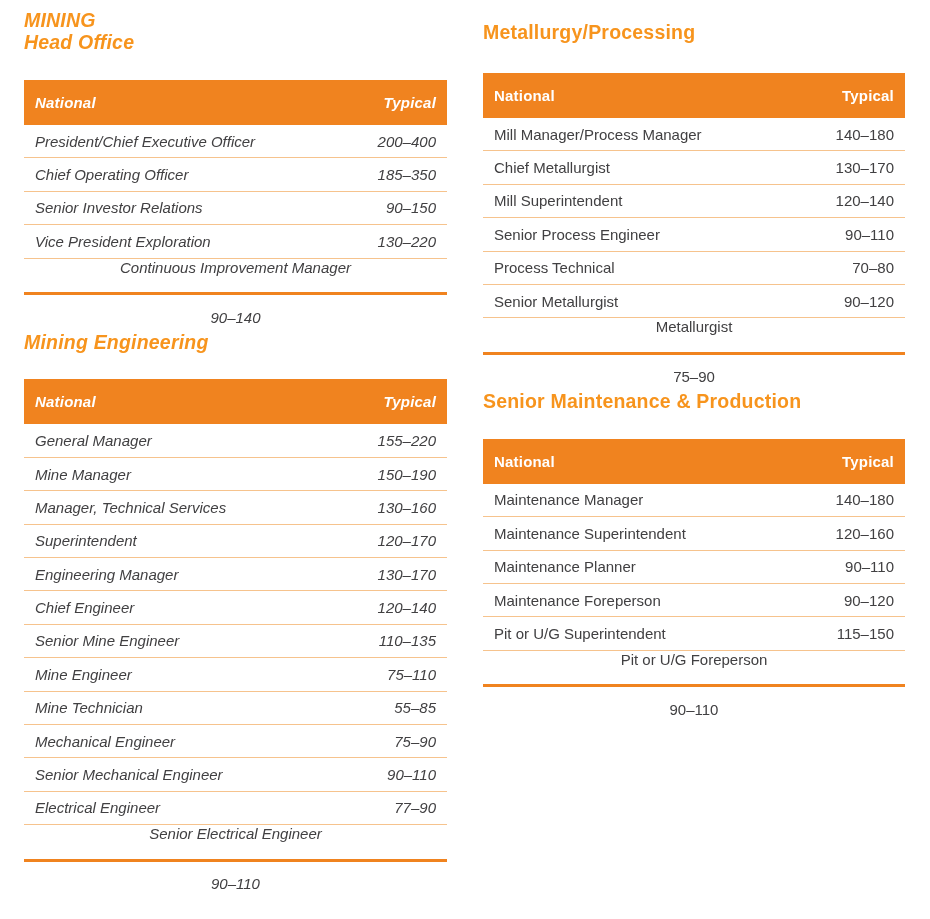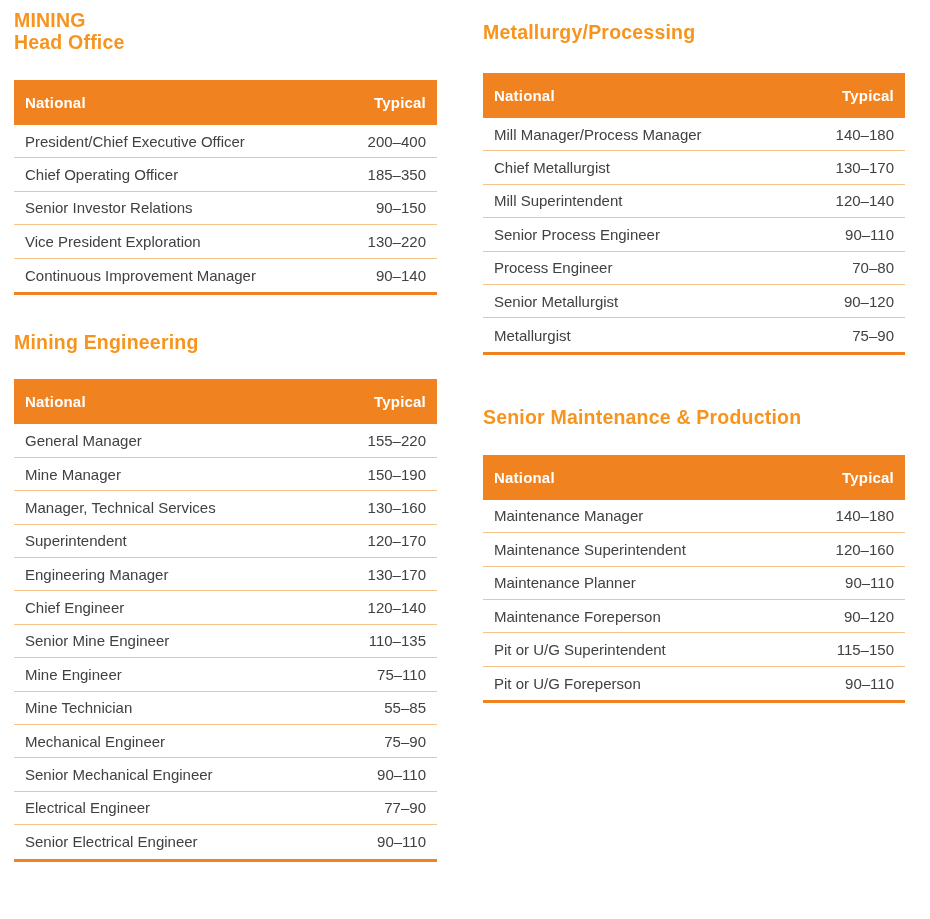--- a/index.html
+++ b/index.html
@@ -13,21 +13,21 @@
   body {
     width: 930px;
     height: 919px;
     background: #ffffff;
     font-family: "Liberation Sans", sans-serif;
     color: var(--text);
     position: relative;
     overflow: hidden;
   }
   .col { position: absolute; top: 0; }
-  .col-left  { left: 14px;  width: 423px; }
+  .col-left  { left: 24px;  width: 423px; font-style: italic; }
   .col-right { left: 483px; width: 422px; }
 
   .section-title {
     color: var(--title-orange);
     font-weight: 700;
     font-size: 19.5px;
     line-height: 21.5px;
     letter-spacing: 0.2px;
   }
   .section-title div { display: block; }
@@ -48,33 +48,33 @@
   .row {
     height: 33.4px;
     display: flex;
     justify-content: space-between;
     align-items: center;
     padding: 0 11px;
     font-size: 15px;
     border-bottom: 1px solid var(--divider);
     gap: 33px;
   }
-  .row:last-child { border-bottom: none; }
+  .row:last-child { border-bottom: none; flex-direction: column; }
   .row .pos { text-align: left; }
   .row .val { text-align: right; white-space: nowrap; }
 
   
   .col-left  .section-title.t0 { margin-top: 10px; }
   .col-left  .thead.h0         { margin-top: 27px; }
   .col-left  .section-title.t1 { margin-top: 37px; }
   .col-left  .thead.h1         { margin-top: 26px; }
 
   .col-right .section-title.t0 { margin-top: 22px; }
   .col-right .thead.h0         { margin-top: 29.5px; }
-  .col-right .section-title.t1 { margin-top: 52px; }
+  .col-right .section-title.t1 { margin-top: 36px; }
   .col-right .thead.h1         { margin-top: 26.5px; }
 
   .footnote {
     margin-top: 15px;
     font-style: italic;
     font-size: 12.5px;
     line-height: 17px;
     color: var(--text);
     max-width: 402px;
   }
@@ -206,21 +206,21 @@
           </div>
           <div class="row">
             <span class="pos">Mill Superintendent</span>
             <span class="val">120–140</span>
           </div>
           <div class="row">
             <span class="pos">Senior Process Engineer</span>
             <span class="val">90–110</span>
           </div>
           <div class="row">
-            <span class="pos">Process Engineer</span>
+            <span class="pos">Process Technical</span>
             <span class="val">70–80</span>
           </div>
           <div class="row">
             <span class="pos">Senior Metallurgist</span>
             <span class="val">90–120</span>
           </div>
           <div class="row">
             <span class="pos">Metallurgist</span>
             <span class="val">75–90</span>
           </div>

